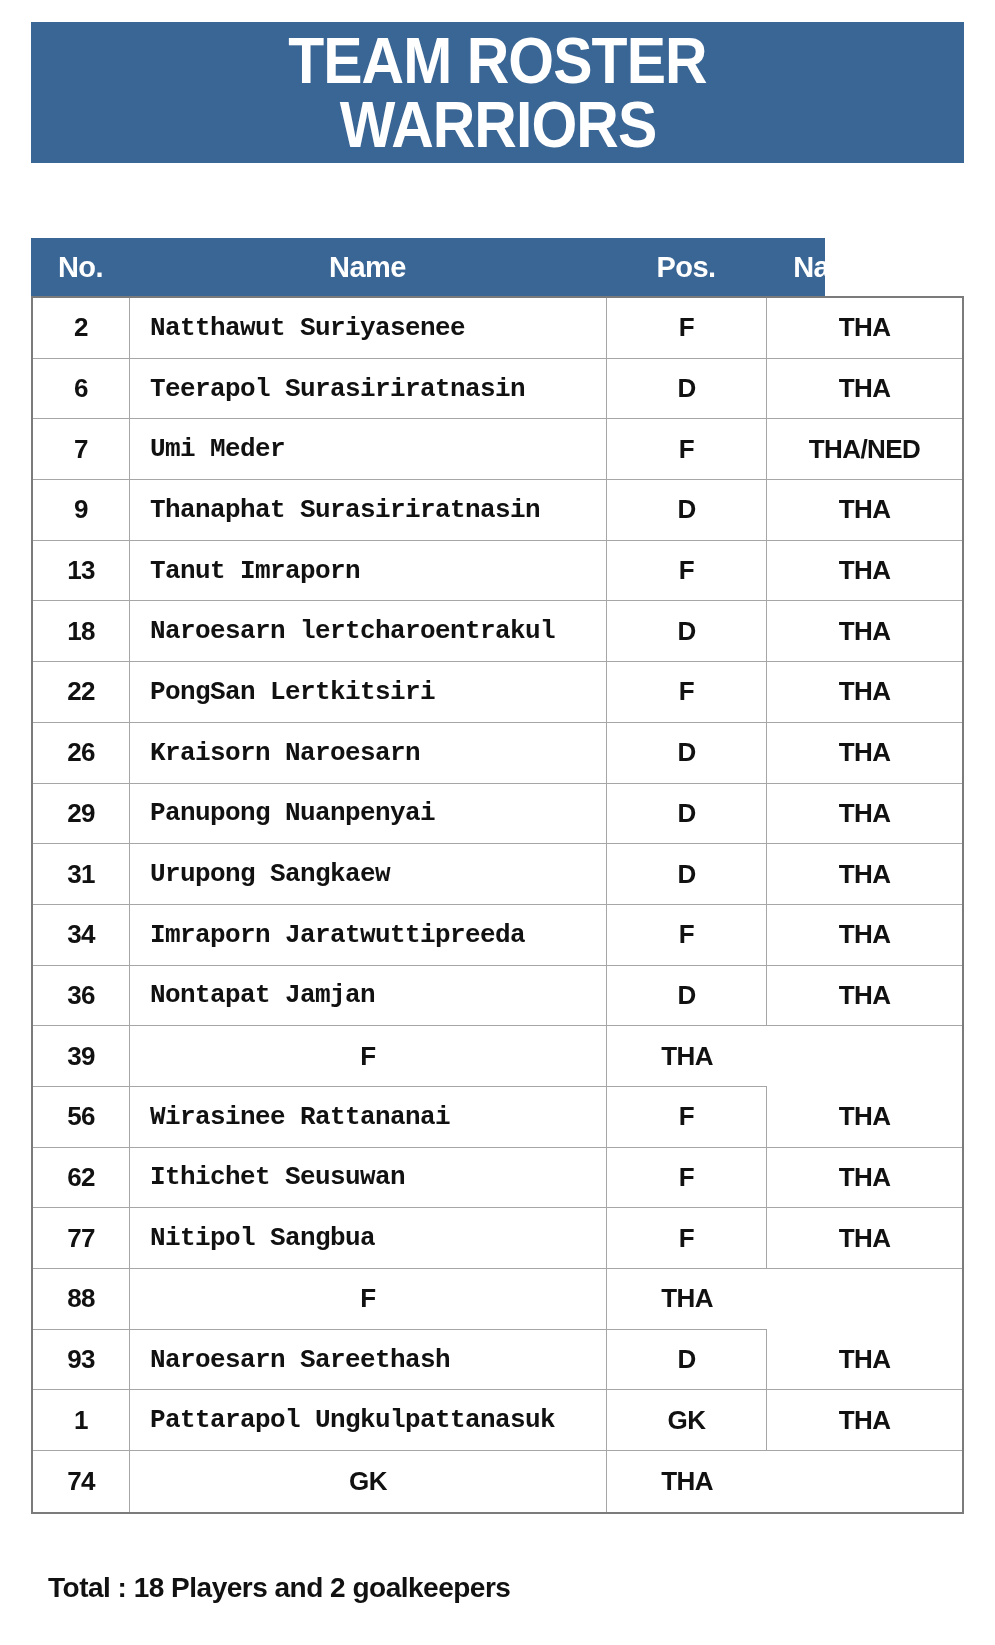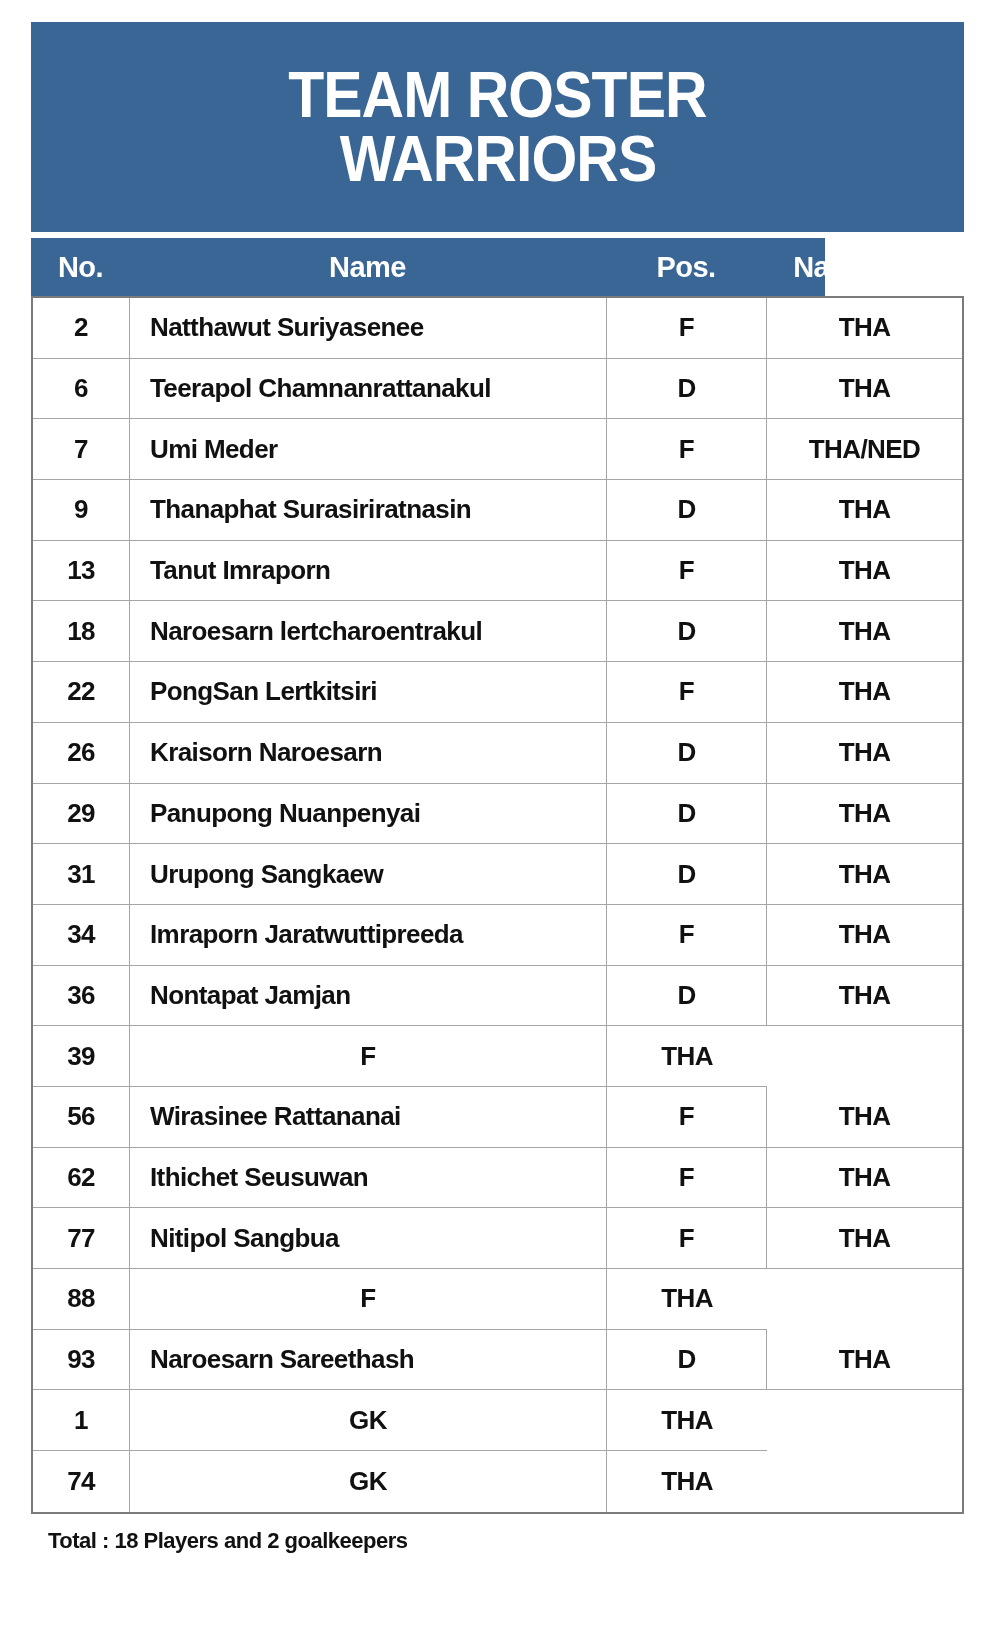--- a/index.html
+++ b/index.html
@@ -21,21 +21,21 @@
     position: relative;
     width: 995px;
     height: 1645px;
     background: var(--page-bg);
     overflow: hidden;
   }
   
   .banner {
     position: absolute;
     left: 31px; top: 22px;
-    width: 933px; height: 210px;
+    width: 933px; height: 141px;
     background: var(--header-bg);
     color: var(--header-text);
     display: flex;
     flex-direction: column;
     align-items: center;
     justify-content: center;
     gap: 0;
     text-align: center;
   }
   .banner .title-line {
@@ -80,26 +80,26 @@
     font-size: 26px;
     letter-spacing: -0.6px;
     border-right: 1px solid var(--grid-line);
     border-bottom: 1px solid var(--grid-line);
     overflow: hidden;
     white-space: nowrap;
   }
   .cell:last-child { border-right: none; }
   .row:last-child .cell { border-bottom: none; }
   .c-no, .c-pos, .c-nat { justify-content: center; }
-  .c-name { justify-content: flex-start; padding-left: 20px; }
+  .c-name { justify-content: flex-start; padding-left: 20px; font-family: Liberation Mono, monospace; }
   
   .footer {
     position: absolute;
-    left: 48px; top: 1528px;
-    font-size: 22px;
+    left: 48px; top: 1572px;
+    font-size: 28px;
     letter-spacing: -0.5px;
     color: var(--body-text);
   }
 </style>
 </head>
 <body>
 
 <div class="page">
 
   <div class="banner">
@@ -116,21 +116,21 @@
 
   <div class="tbody">
       <div class="row">
         <div class="cell c-no">2</div>
         <div class="cell c-name">Natthawut Suriyasenee</div>
         <div class="cell c-pos">F</div>
         <div class="cell c-nat">THA</div>
       </div>
       <div class="row">
         <div class="cell c-no">6</div>
-        <div class="cell c-name">Teerapol Chamnanrattanakul</div>
+        <div class="cell c-name">Teerapol Surasiriratnasin</div>
         <div class="cell c-pos">D</div>
         <div class="cell c-nat">THA</div>
       </div>
       <div class="row">
         <div class="cell c-no">7</div>
         <div class="cell c-name">Umi Meder</div>
         <div class="cell c-pos">F</div>
         <div class="cell c-nat">THA/NED</div>
       </div>
       <div class="row">
@@ -216,20 +216,21 @@
         <div class="cell c-nat">THA</div>
       </div>
       <div class="row">
         <div class="cell c-no">93</div>
         <div class="cell c-name">Naroesarn Sareethash</div>
         <div class="cell c-pos">D</div>
         <div class="cell c-nat">THA</div>
       </div>
       <div class="row">
         <div class="cell c-no">1</div>
+        <div class="cell c-name">Pattarapol Ungkulpattanasuk</div>
         <div class="cell c-pos">GK</div>
         <div class="cell c-nat">THA</div>
       </div>
       <div class="row">
         <div class="cell c-no">74</div>
         <div class="cell c-pos">GK</div>
         <div class="cell c-nat">THA</div>
       </div>
     </div>
 

